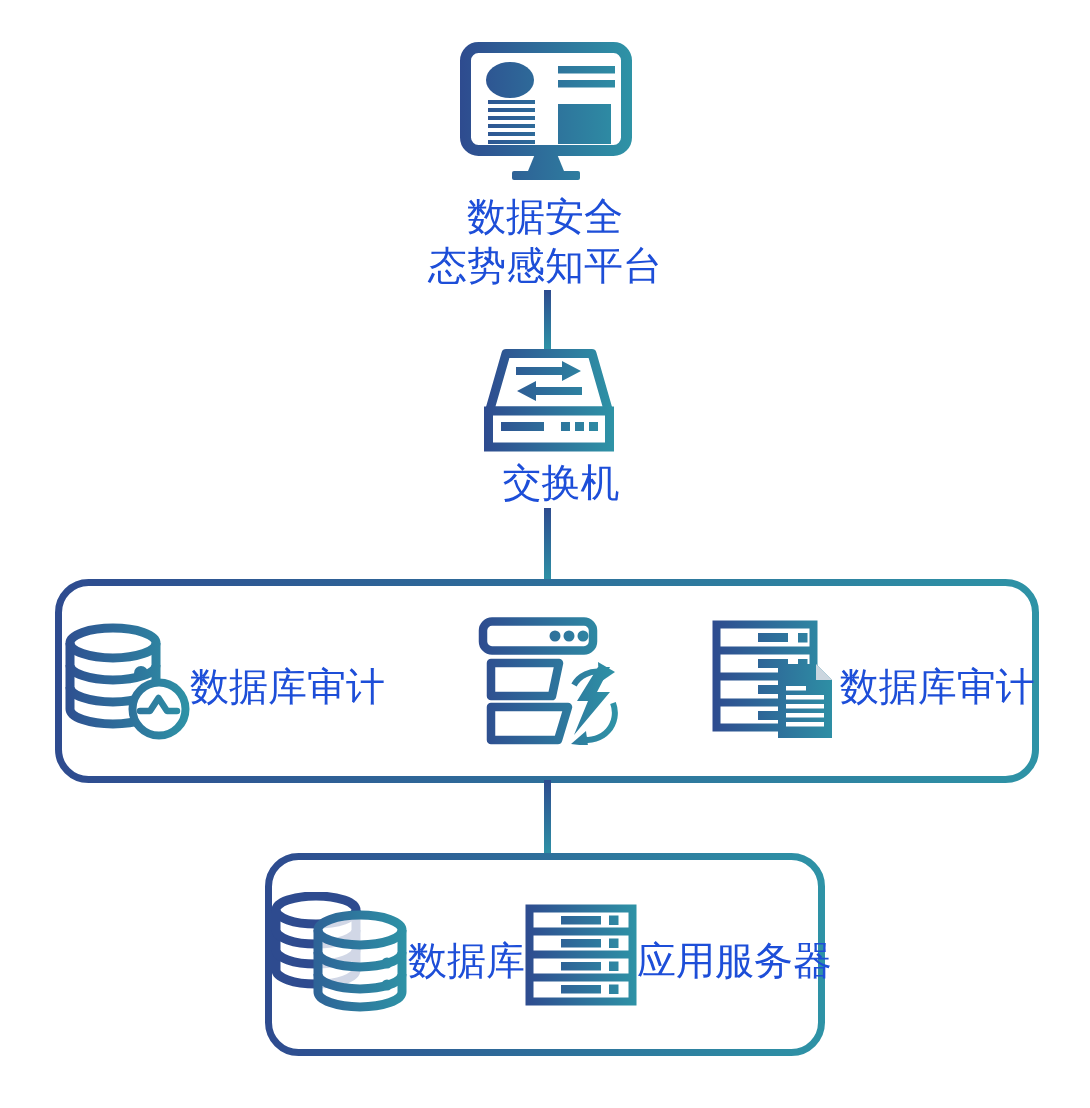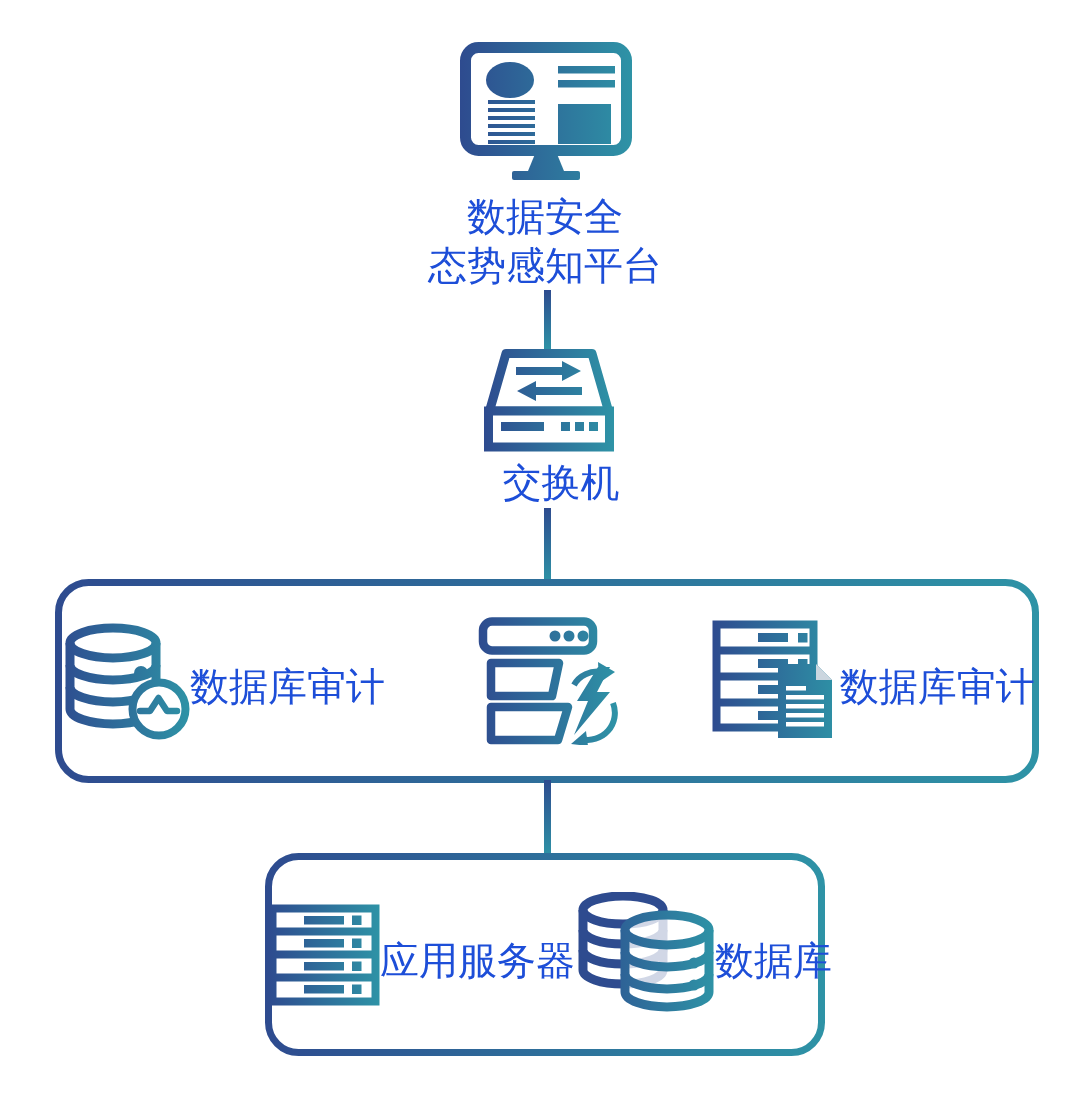--- a/index.html
+++ b/index.html
@@ -163,42 +163,20 @@
         <stop offset="0" stop-color="#2E4B8F"></stop>
           <stop offset="1" stop-color="#2E93A6"></stop>
       </linearGradient>
     </defs>
     <rect x="4.5" y="4.5" width="553" height="196" rx="30" fill="none" stroke="url(#gb2)" stroke-width="7"></rect>
   </svg>
 
   <div class="box-content" style="left:268px;top:856px;width:554px;height:197px;grid-template-columns:repeat(2,1fr);">
 
     <div class="node">
-      <svg width="112" height="102" viewBox="0 0 112 102">
-        <defs>
-          <linearGradient id="gapp" gradientUnits="userSpaceOnUse" x1="0" y1="0" x2="112" y2="0">
-            <stop offset="0" stop-color="#2E4B8F"></stop>
-              <stop offset="1" stop-color="#2E93A6"></stop>
-          </linearGradient>
-        </defs>
-        <rect x="4.5" y="4.5" width="103" height="93" fill="#fff" stroke="url(#gapp)" stroke-width="8"></rect>
-        <path d="M4.5 27.5 H107.5 M4.5 50.5 H107.5 M4.5 73.5 H107.5" stroke="url(#gapp)" stroke-width="8"></path>
-        <rect x="36" y="12" width="40" height="8.5" fill="url(#gapp)"></rect>
-        <rect x="84" y="11.5" width="9.5" height="9.5" fill="url(#gapp)"></rect>
-        <rect x="36" y="35" width="40" height="8.5" fill="url(#gapp)"></rect>
-        <rect x="84" y="34.5" width="9.5" height="9.5" fill="url(#gapp)"></rect>
-        <rect x="36" y="58" width="40" height="8.5" fill="url(#gapp)"></rect>
-        <rect x="84" y="57.5" width="9.5" height="9.5" fill="url(#gapp)"></rect>
-        <rect x="36" y="81" width="40" height="8.5" fill="url(#gapp)"></rect>
-        <rect x="84" y="80.5" width="9.5" height="9.5" fill="url(#gapp)"></rect>
-      </svg>
-      <div class="caption">应用服务器</div>
-    </div>
-
-    <div class="node">
       <svg width="140" height="126" viewBox="0 0 140 126">
         <defs>
           <linearGradient id="gdb" gradientUnits="userSpaceOnUse" x1="0" y1="0" x2="140" y2="0">
             <stop offset="0" stop-color="#2E4B8F"></stop>
               <stop offset="1" stop-color="#2E93A6"></stop>
           </linearGradient>
         </defs>
         <g>
           <ellipse cx="48" cy="18" rx="40" ry="14" fill="none" stroke="#2E4B8F" stroke-width="9"></ellipse>
           <path d="M8 18 V78 M88 18 V78" fill="none" stroke="#2E4B8F" stroke-width="9"></path>
@@ -212,15 +190,37 @@
           <path d="M50 38 V100 M134 38 V100" fill="none" stroke="url(#gdb)" stroke-width="9"></path>
           <path d="M50 60 A42 15 0 0 0 134 60" fill="none" stroke="url(#gdb)" stroke-width="9"></path>
           <path d="M50 82 A42 15 0 0 0 134 82" fill="none" stroke="url(#gdb)" stroke-width="9"></path>
           <path d="M50 100 A42 15 0 0 0 134 100" fill="none" stroke="url(#gdb)" stroke-width="9"></path>
           <circle cx="119" cy="71" r="5.5" fill="url(#gdb)"></circle>
           <circle cx="119" cy="93" r="5.5" fill="url(#gdb)"></circle>
         </g>
       </svg>
       <div class="caption">数据库</div>
     </div>
+
+    <div class="node">
+      <svg width="112" height="102" viewBox="0 0 112 102">
+        <defs>
+          <linearGradient id="gapp" gradientUnits="userSpaceOnUse" x1="0" y1="0" x2="112" y2="0">
+            <stop offset="0" stop-color="#2E4B8F"></stop>
+              <stop offset="1" stop-color="#2E93A6"></stop>
+          </linearGradient>
+        </defs>
+        <rect x="4.5" y="4.5" width="103" height="93" fill="#fff" stroke="url(#gapp)" stroke-width="8"></rect>
+        <path d="M4.5 27.5 H107.5 M4.5 50.5 H107.5 M4.5 73.5 H107.5" stroke="url(#gapp)" stroke-width="8"></path>
+        <rect x="36" y="12" width="40" height="8.5" fill="url(#gapp)"></rect>
+        <rect x="84" y="11.5" width="9.5" height="9.5" fill="url(#gapp)"></rect>
+        <rect x="36" y="35" width="40" height="8.5" fill="url(#gapp)"></rect>
+        <rect x="84" y="34.5" width="9.5" height="9.5" fill="url(#gapp)"></rect>
+        <rect x="36" y="58" width="40" height="8.5" fill="url(#gapp)"></rect>
+        <rect x="84" y="57.5" width="9.5" height="9.5" fill="url(#gapp)"></rect>
+        <rect x="36" y="81" width="40" height="8.5" fill="url(#gapp)"></rect>
+        <rect x="84" y="80.5" width="9.5" height="9.5" fill="url(#gapp)"></rect>
+      </svg>
+      <div class="caption">应用服务器</div>
+    </div>
   </div>
 
 </div>
 
 </body></html>

